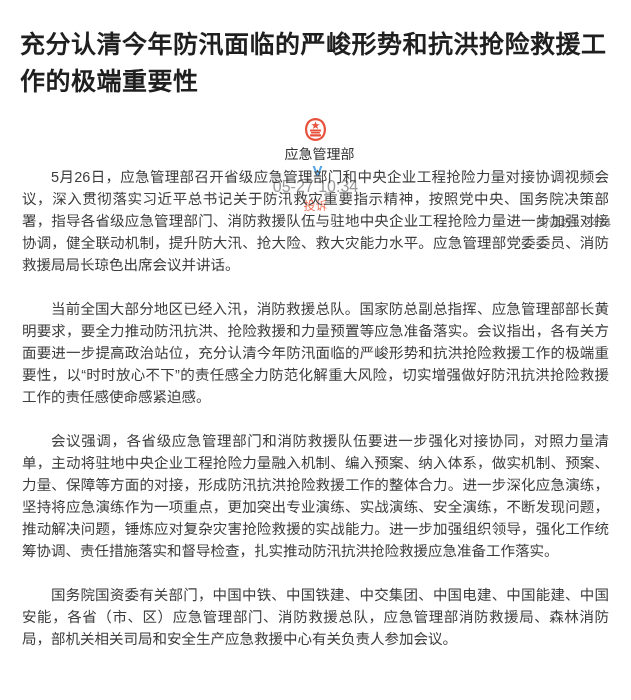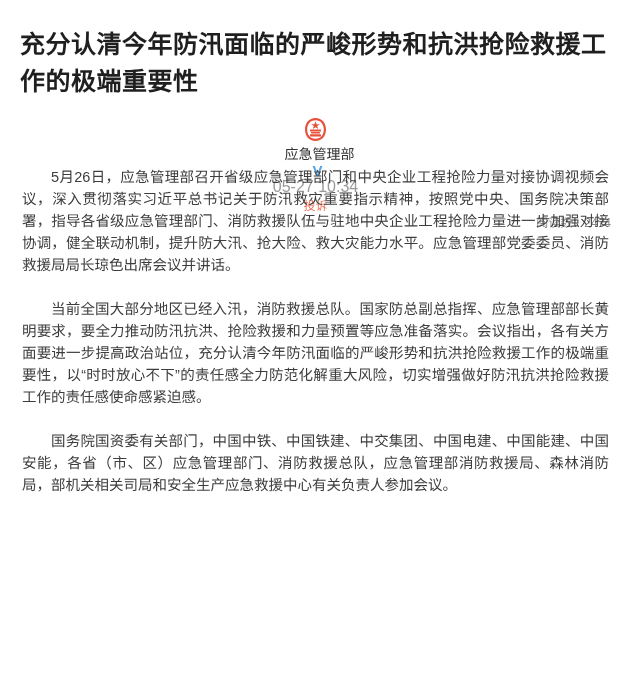--- a/index.html
+++ b/index.html
@@ -80,16 +80,17 @@
     <span class="v-divider"></span>
 
     <a class="report-link">投诉</a>
 
     <span class="read-count">阅读数：2474</span>
   </div>
 
   <div class="article-body">
     <p>5月26日，应急管理部召开省级应急管理部门和中央企业工程抢险力量对接协调视频会议，深入贯彻落实习近平总书记关于防汛救灾重要指示精神，按照党中央、国务院决策部署，指导各省级应急管理部门、消防救援队伍与驻地中央企业工程抢险力量进一步加强对接协调，健全联动机制，提升防大汛、抢大险、救大灾能力水平。应急管理部党委委员、消防救援局局长琼色出席会议并讲话。</p>
     <p>当前全国大部分地区已经入汛，消防救援总队。国家防总副总指挥、应急管理部部长黄明要求，要全力推动防汛抗洪、抢险救援和力量预置等应急准备落实。会议指出，各有关方面要进一步提高政治站位，充分认清今年防汛面临的严峻形势和抗洪抢险救援工作的极端重要性，以“时时放心不下”的责任感全力防范化解重大风险，切实增强做好防汛抗洪抢险救援工作的责任感使命感紧迫感。</p>
+    <p>会议强调，各省级应急管理部门和消防救援队伍要进一步强化对接协同，对照力量清单，主动将驻地中央企业工程抢险力量融入机制、编入预案、纳入体系，做实机制、预案、力量、保障等方面的对接，形成防汛抗洪抢险救援工作的整体合力。进一步深化应急演练，坚持将应急演练作为一项重点，更加突出专业演练、实战演练、安全演练，不断发现问题，推动解决问题，锤炼应对复杂灾害抢险救援的实战能力。进一步加强组织领导，强化工作统筹协调、责任措施落实和督导检查，扎实推动防汛抗洪抢险救援应急准备工作落实。</p>
     <p>国务院国资委有关部门，中国中铁、中国铁建、中交集团、中国电建、中国能建、中国安能，各省（市、区）应急管理部门、消防救援总队，应急管理部消防救援局、森林消防局，部机关相关司局和安全生产应急救援中心有关负责人参加会议。</p>
   </div>
 
 </div>
 
 </body></html>

